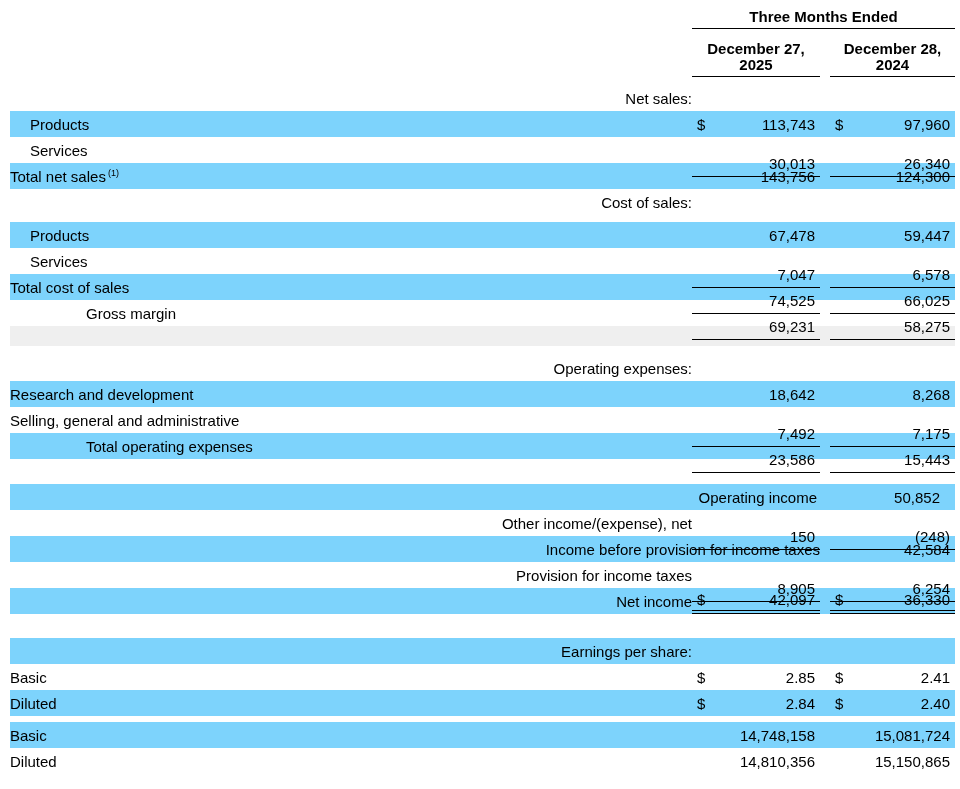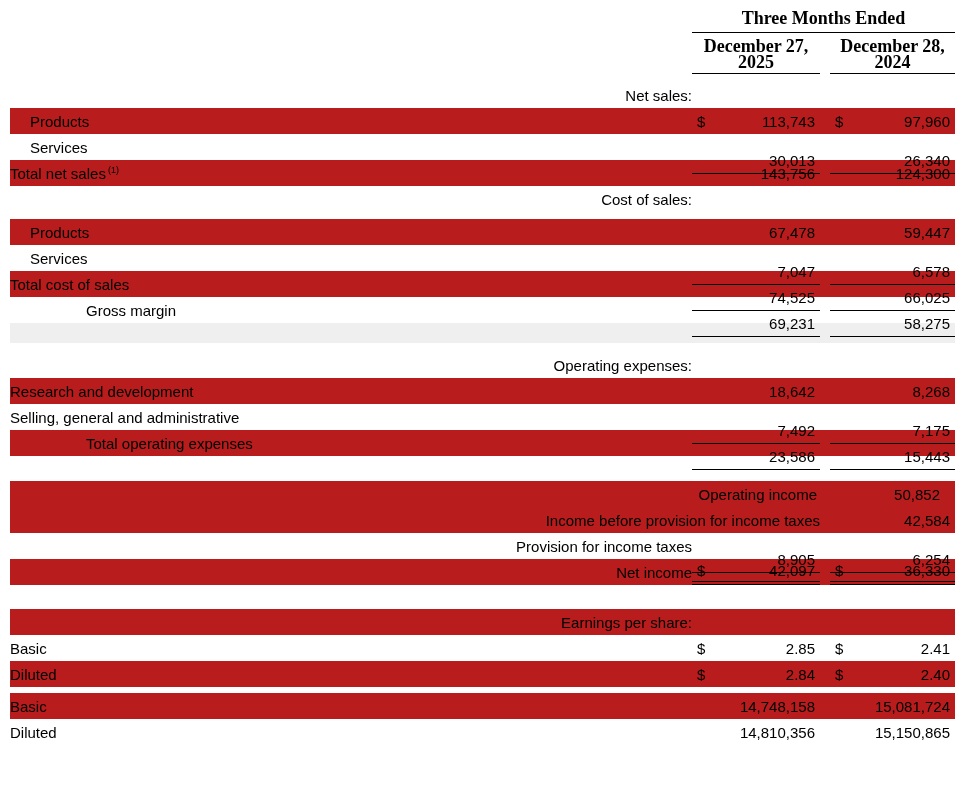--- a/index.html
+++ b/index.html
@@ -7,41 +7,41 @@
   body {
     width: 960px; height: 789px;
     background: #ffffff;
     font-family: "Liberation Sans", sans-serif;
     color: #000;
     overflow: hidden;
   }
   .sheet { margin: 6px 5px 0 10px; width: 945px; }
 
   
-  .thead { display: flex; font-size: 18px; font-weight: bold; font-family: Liberation Serif, serif; }
+  .thead { display: flex; font-size: 15px; font-weight: bold; }
   .h-spacer { flex: 1; }
   .h-cols { width: 263px; }
   .tme {
     text-align: center;
     padding: 2px 0 3px;
     border-bottom: 1.5px solid #000;
   }
-  .date-row { display: flex; margin-top: 2px; }
+  .date-row { display: flex; margin-top: 9px; }
   .date-cell {
     width: 128px; text-align: center;
     line-height: 16px; padding: 3px 0 3px;
     border-bottom: 1.5px solid #000;
   }
   .date-cell.c2 { width: 125px; }
   .col-gap { width: 10px; }
   .head-gap { height: 8px; }
 
   
   .row { display: flex; align-items: center; height: 26px; font-size: 15px; }
-  .row.gray { background: #b91c1c; }
+  .row.gray { background: #7dd3fc; }
   .lbl { flex: 1; white-space: nowrap; }
   .ind0 { padding-left: 6px; text-align: right; }
   .ind1 { padding-left: 20px; }
   .ind2 { }
   .ind3 { padding-left: 76px; }
   sup.fn { font-size: 9px; margin-left: 2px; }
 
   .val {
     width: 128px; height: 100%;
     display: flex; align-items: center; justify-content: flex-end;
@@ -225,20 +225,30 @@
   <div class="sp-lg"></div>
 
   <div class="row gray">
     <div class="lbl ind0">Operating income</div>
     <div class="val">
         <span>50,852</span>
       </div>
     <div class="col-gap"></div>
   </div>
 
+  <div class="row">
+    <div class="lbl ind0">Other income/(expense), net</div>
+    <div class="val u">
+        <span>150</span>
+      </div>
+    <div class="col-gap"></div>
+    <div class="val c2 u">
+        <span>(248)</span>
+      </div>
+  </div>
 
   <div class="row gray">
     <div class="lbl ind0">Income before provision for income taxes</div>
     <div class="col-gap"></div>
     <div class="val c2">
         <span>42,584</span>
       </div>
   </div>
 
   <div class="row">

